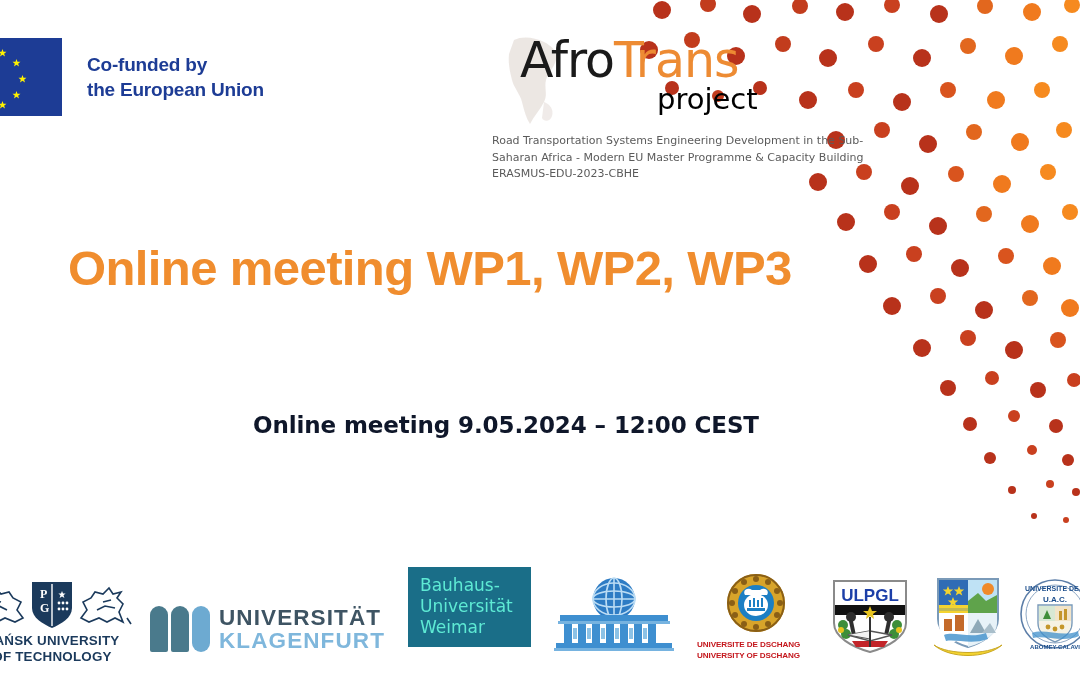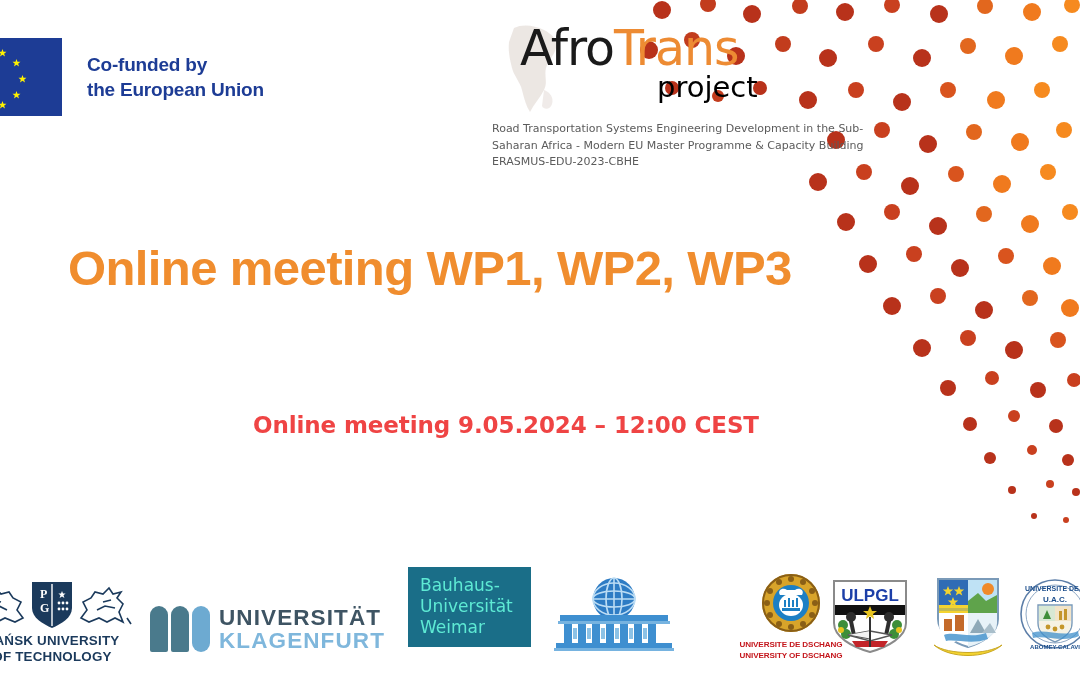--- a/index.html
+++ b/index.html
@@ -60,20 +60,21 @@
   
   #afrotrans {
     position: absolute;
     left: 492px;
     top: 22px;
     width: 440px;
   }
   #afrotrans-wordmark {
     position: relative;
     height: 98px;
+    margin-top: 12px;
   }
   #afro-map {
     position: absolute;
     left: 8px;
     top: 0px;
     opacity: 0.55;
   }
   #afro-word {
     position: absolute;
     left: 28px;
@@ -116,21 +117,21 @@
     white-space: nowrap;
   }
 
   
   #subheadline {
     position: absolute;
     left: 253px;
     top: 412px;
     font-size: 23px;
     font-weight: bold;
-    color: #ef4444;
+    color: #0f172a;
     letter-spacing: -0.1px;
     white-space: nowrap;
     font-family: "DejaVu Sans", sans-serif;
   }
 
   
   #partners {
     position: absolute;
     left: 0;
     bottom: 0;
@@ -176,21 +177,21 @@
     color: #5eead4;
     font-size: 17px;
     line-height: 1.23;
     font-family: "DejaVu Sans", sans-serif;
   }
 
   
   #p-inst { left: 552px; bottom: 22px; width: 124px; height: 78px; }
 
   
-  #p-dschang { left: 732px; bottom: 14px; width: 118px; text-align: center; }
+  #p-dschang { left: 697px; bottom: 14px; width: 118px; }
   #p-dschang .ds-name {
     color: #C4161C;
     font-size: 8.1px;
     font-weight: bold;
     line-height: 1.28;
     letter-spacing: -0.1px;
     margin-top: 2px;
   }
 
   

